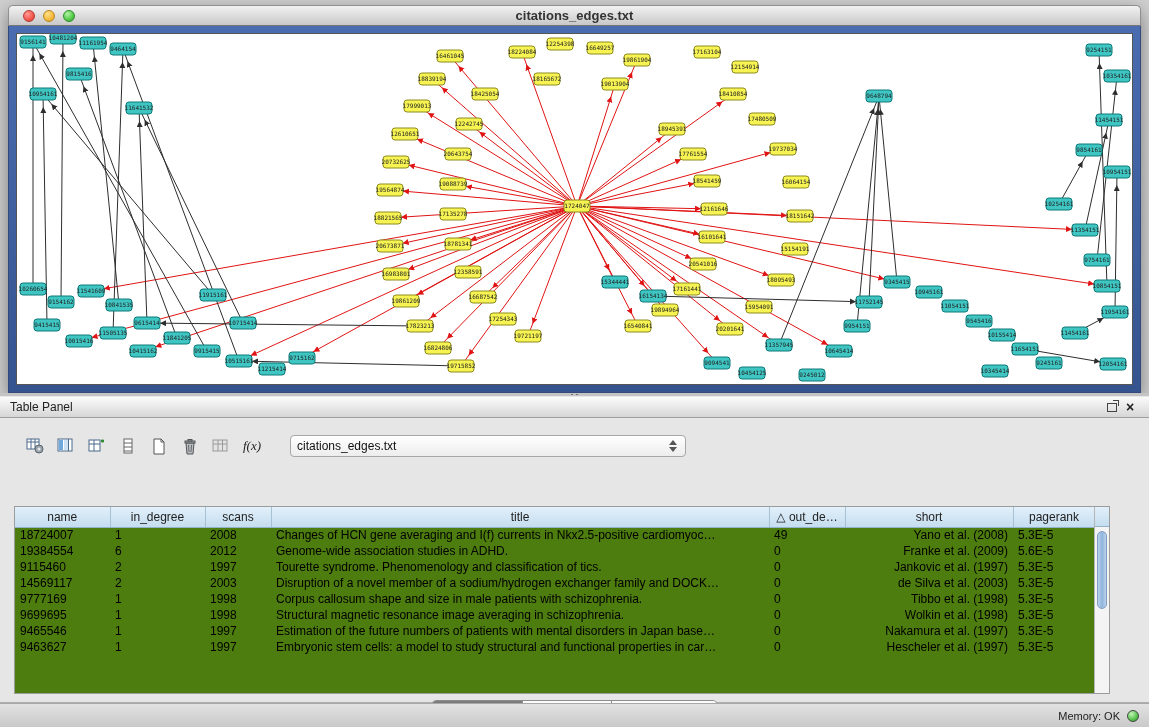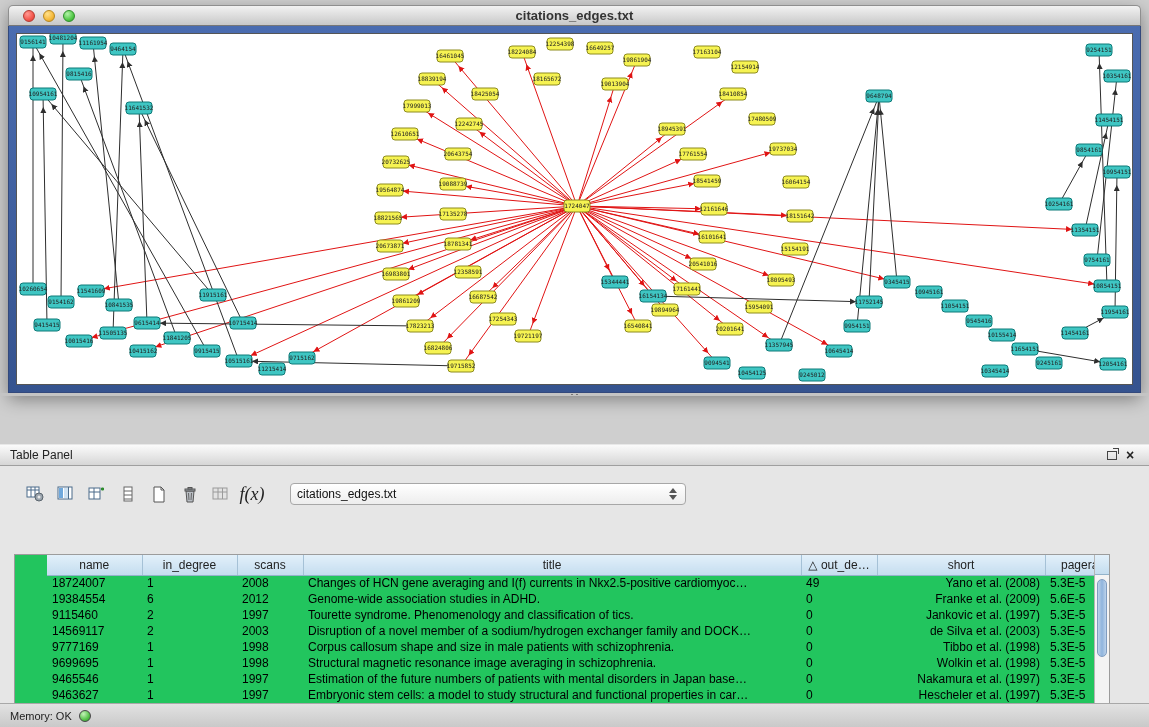--- a/index.html
+++ b/index.html
@@ -28,49 +28,49 @@
   
   .splitter { position:absolute; left:0; top:393px; width:1149px; height:3px; background:#c4c4c4; }
   .splitter .grip { position:absolute; left:570px; top:0; width:10px; height:3px;
     background:radial-gradient(circle 1px at 2px 1.5px,#777 99%,transparent),
                radial-gradient(circle 1px at 7px 1.5px,#777 99%,transparent); }
 
   
   .table-panel { position:absolute; left:0; top:396px; width:1149px; height:307px; }
   .panel-header { height:22px; background:linear-gradient(#fbfbfb,#d6d6d6);
     border-top:1px solid #e8e8e8; border-bottom:1px solid #9f9f9f;
-    display:flex; align-items:center; padding:0 10px;margin-top:48px; }
+    display:flex; align-items:center; padding:0 10px; }
   .panel-header .ph-title { font-size:12px; color:#222; }
   .panel-header .spacer { flex:1; }
   .ph-btn { width:18px; height:16px; display:flex; align-items:center; justify-content:center;
     background:none; border:none; cursor:default; }
   .float-glyph { width:10px; height:9px; border:1.5px solid #444; position:relative; }
   .float-glyph:after { content:""; position:absolute; right:-3px; top:-4px; width:5px; height:5px;
     border-top:1.5px solid #444; border-right:1.5px solid #444; }
   .close-glyph { font-size:14px; font-weight:bold; color:#222; line-height:1; }
 
   .panel-body { height:285px; background:#e6e6e6; border-bottom:1px solid #adadad; position:relative; }
 
   
   .tp-toolbar { display:flex; align-items:center; height:34px; padding:22px 0 0 22px; }
   .tb-btn { width:26px; height:24px; background:none; border:none; margin-right:5px;
     display:flex; align-items:center; justify-content:center; }
-  .fx-label { font-size:18px; font-style:italic; font-family:"Liberation Serif", serif; color:#222; }
+  .fx-label { font-size:13px; font-style:italic; font-family:"Liberation Serif", serif; color:#222; }
   .combo { margin-left:20px; width:396px; height:22px; background:linear-gradient(#ffffff,#ededed);
     border:1px solid #a7a7a7; border-radius:4px; display:flex; align-items:center;
     padding:0 6px; position:relative; }
   .combo .combo-text { font-size:12px; color:#111; flex:1; }
   .combo .arrows { display:flex; flex-direction:column; gap:2px; margin-right:2px; }
   .combo .arrows i { width:0; height:0; border-left:4px solid transparent; border-right:4px solid transparent; display:block; }
   .combo .arrows .up { border-bottom:5px solid #555; }
   .combo .arrows .dn { border-top:5px solid #555; }
 
   
   .table-wrap { position:absolute; left:14px; top:88px; width:1096px; height:188px;
-    background:#22c55e; border:1px solid #9c9c9c; display:flex;padding-left:32px; }
+    background:#4d7c0f; border:1px solid #9c9c9c; display:flex; }
   .grid { flex:1; overflow:hidden; }
   table.node-table { border-collapse:collapse; table-layout:fixed; width:1080px; }
   col.c0{width:95px} col.c1{width:95px} col.c2{width:66px} col.c3{width:498px}
   col.c4{width:76px} col.c5{width:168px} col.c6{width:82px}
   .node-table th { height:20px; font-size:12px; font-weight:normal; color:#222; text-align:center;
     background:linear-gradient(#e2f0fa,#c4ddef); border-right:1px solid #a5c1d6;
     border-bottom:1px solid #93b3ca; overflow:hidden; white-space:nowrap; }
   .node-table td { height:16px; font-size:12px; color:#000; padding:0 5px; white-space:nowrap;
     overflow:hidden; text-overflow:ellipsis; }
   .node-table td.center { text-align:right; }
@@ -84,21 +84,21 @@
   .seg { display:inline-flex; border:1px solid #8d8d8d; border-radius:4px; overflow:hidden;
     box-shadow:0 1px 0 rgba(255,255,255,.7); }
   .seg button { font-size:12px; font-family:"Liberation Sans",sans-serif; padding:2px 14px; height:20px;
     border:none; border-right:1px solid #8d8d8d; background:linear-gradient(#fdfdfd,#d9d9d9); color:#222; }
   .seg button:last-child { border-right:none; }
   .seg button.active { background:linear-gradient(#7d7d7d,#636363); color:#fff; }
 
   
   .statusbar { position:absolute; left:0; top:703px; width:1149px; height:24px;
     background:linear-gradient(#e2e2e2,#c9c9c9); border-top:1px solid #a8a8a8;
-    display:flex; align-items:center; padding:0 10px; gap:7px; }
+    display:flex; align-items:center; justify-content:flex-end; padding:0 10px; gap:7px; }
   .statusbar .mem-text { font-size:11px; color:#222; }
   .mem-dot { width:12px; height:12px; border-radius:50%;
     background:radial-gradient(circle at 35% 30%, #c4f3b9, #56c24a 60%, #2f8f2b); border:1px solid #474747; }
 
   .icon-svg { display:block; }
 </style>
 </head>
 <body>
 
 <div class="net-window">

